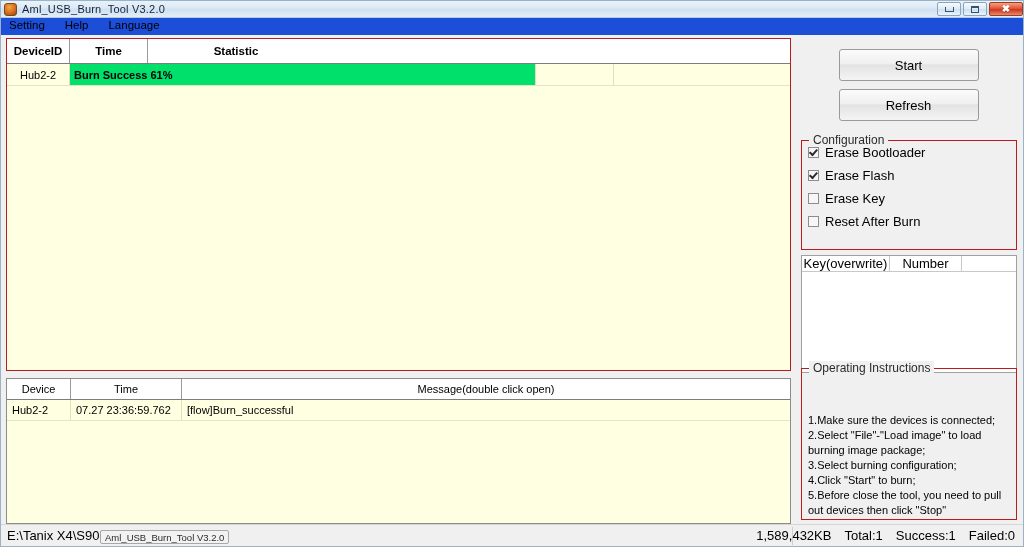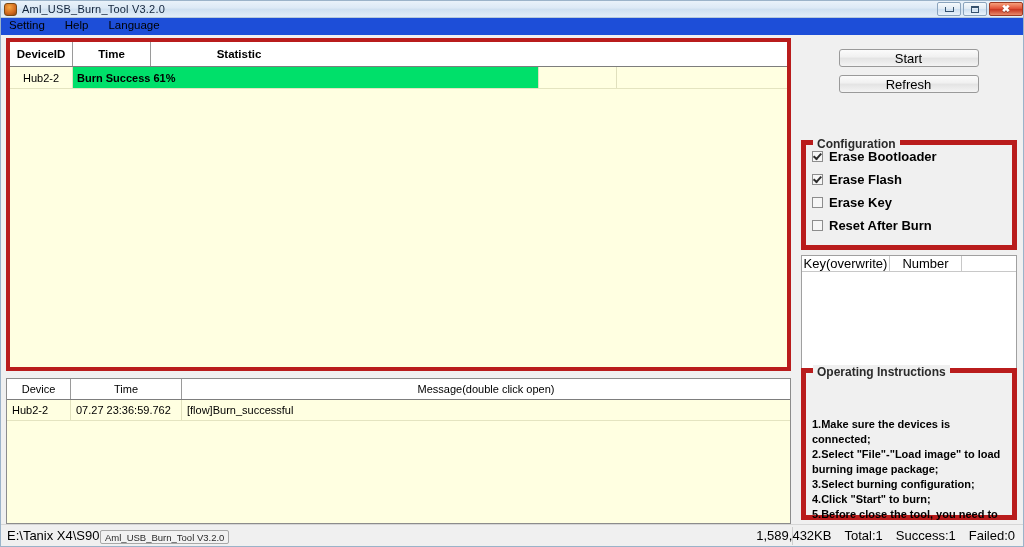--- a/index.html
+++ b/index.html
@@ -109,21 +109,21 @@
     margin-right: 9px;
     white-space: nowrap;
   }
 
   
   .device-table {
     position: absolute;
     left: 5px; top: 37px;
     width: 785px;
     height: 333px;
-    border: 4px solid #b91c1c;
+    border: 1px solid #b91c1c;
     background: #ffffe1;
     box-sizing: border-box;
     overflow: hidden;
   }
   .dt-head {
     display: flex;
     height: 25px;
     background: #ffffff;
     border-bottom: 1px solid #7d7d7d;
     box-sizing: border-box;
@@ -241,40 +241,39 @@
 
   
   .right-panel {
     position: absolute;
     left: 795px; top: 37px;
     width: 225px;
     height: 486px;
   }
   .btn {
     width: 140px;
-    height: 18px;
+    height: 32px;
     margin: 10px auto 0 auto;
     display: block;
     background: linear-gradient(to bottom, #fbfbfb 0%, #f0f0f0 45%, #e3e3e3 50%, #f4f4f4 100%);
     border: 1px solid #9a9a9a;
     border-radius: 3px;
     font-family: "Liberation Sans", sans-serif;
     font-size: 13px;
     color: #000;
     box-sizing: border-box;
     cursor: pointer;
   }
   .btn.start { margin-top: 11px; }
   .btn.refresh { margin-top: 8px; }
 
   .groupbox {
     position: absolute;
-    border: 5px solid #b91c1c;
-    box-sizing: border-box;
-    font-weight: bold;
+    border: 1px solid #b91c1c;
+    box-sizing: border-box;
   }
   .groupbox > .gb-title {
     position: absolute;
     top: -8px;
     left: 7px;
     background: #f0f0f0;
     padding: 0 4px;
     font-size: 12px;
     color: #2b2b2b;
     white-space: nowrap;

